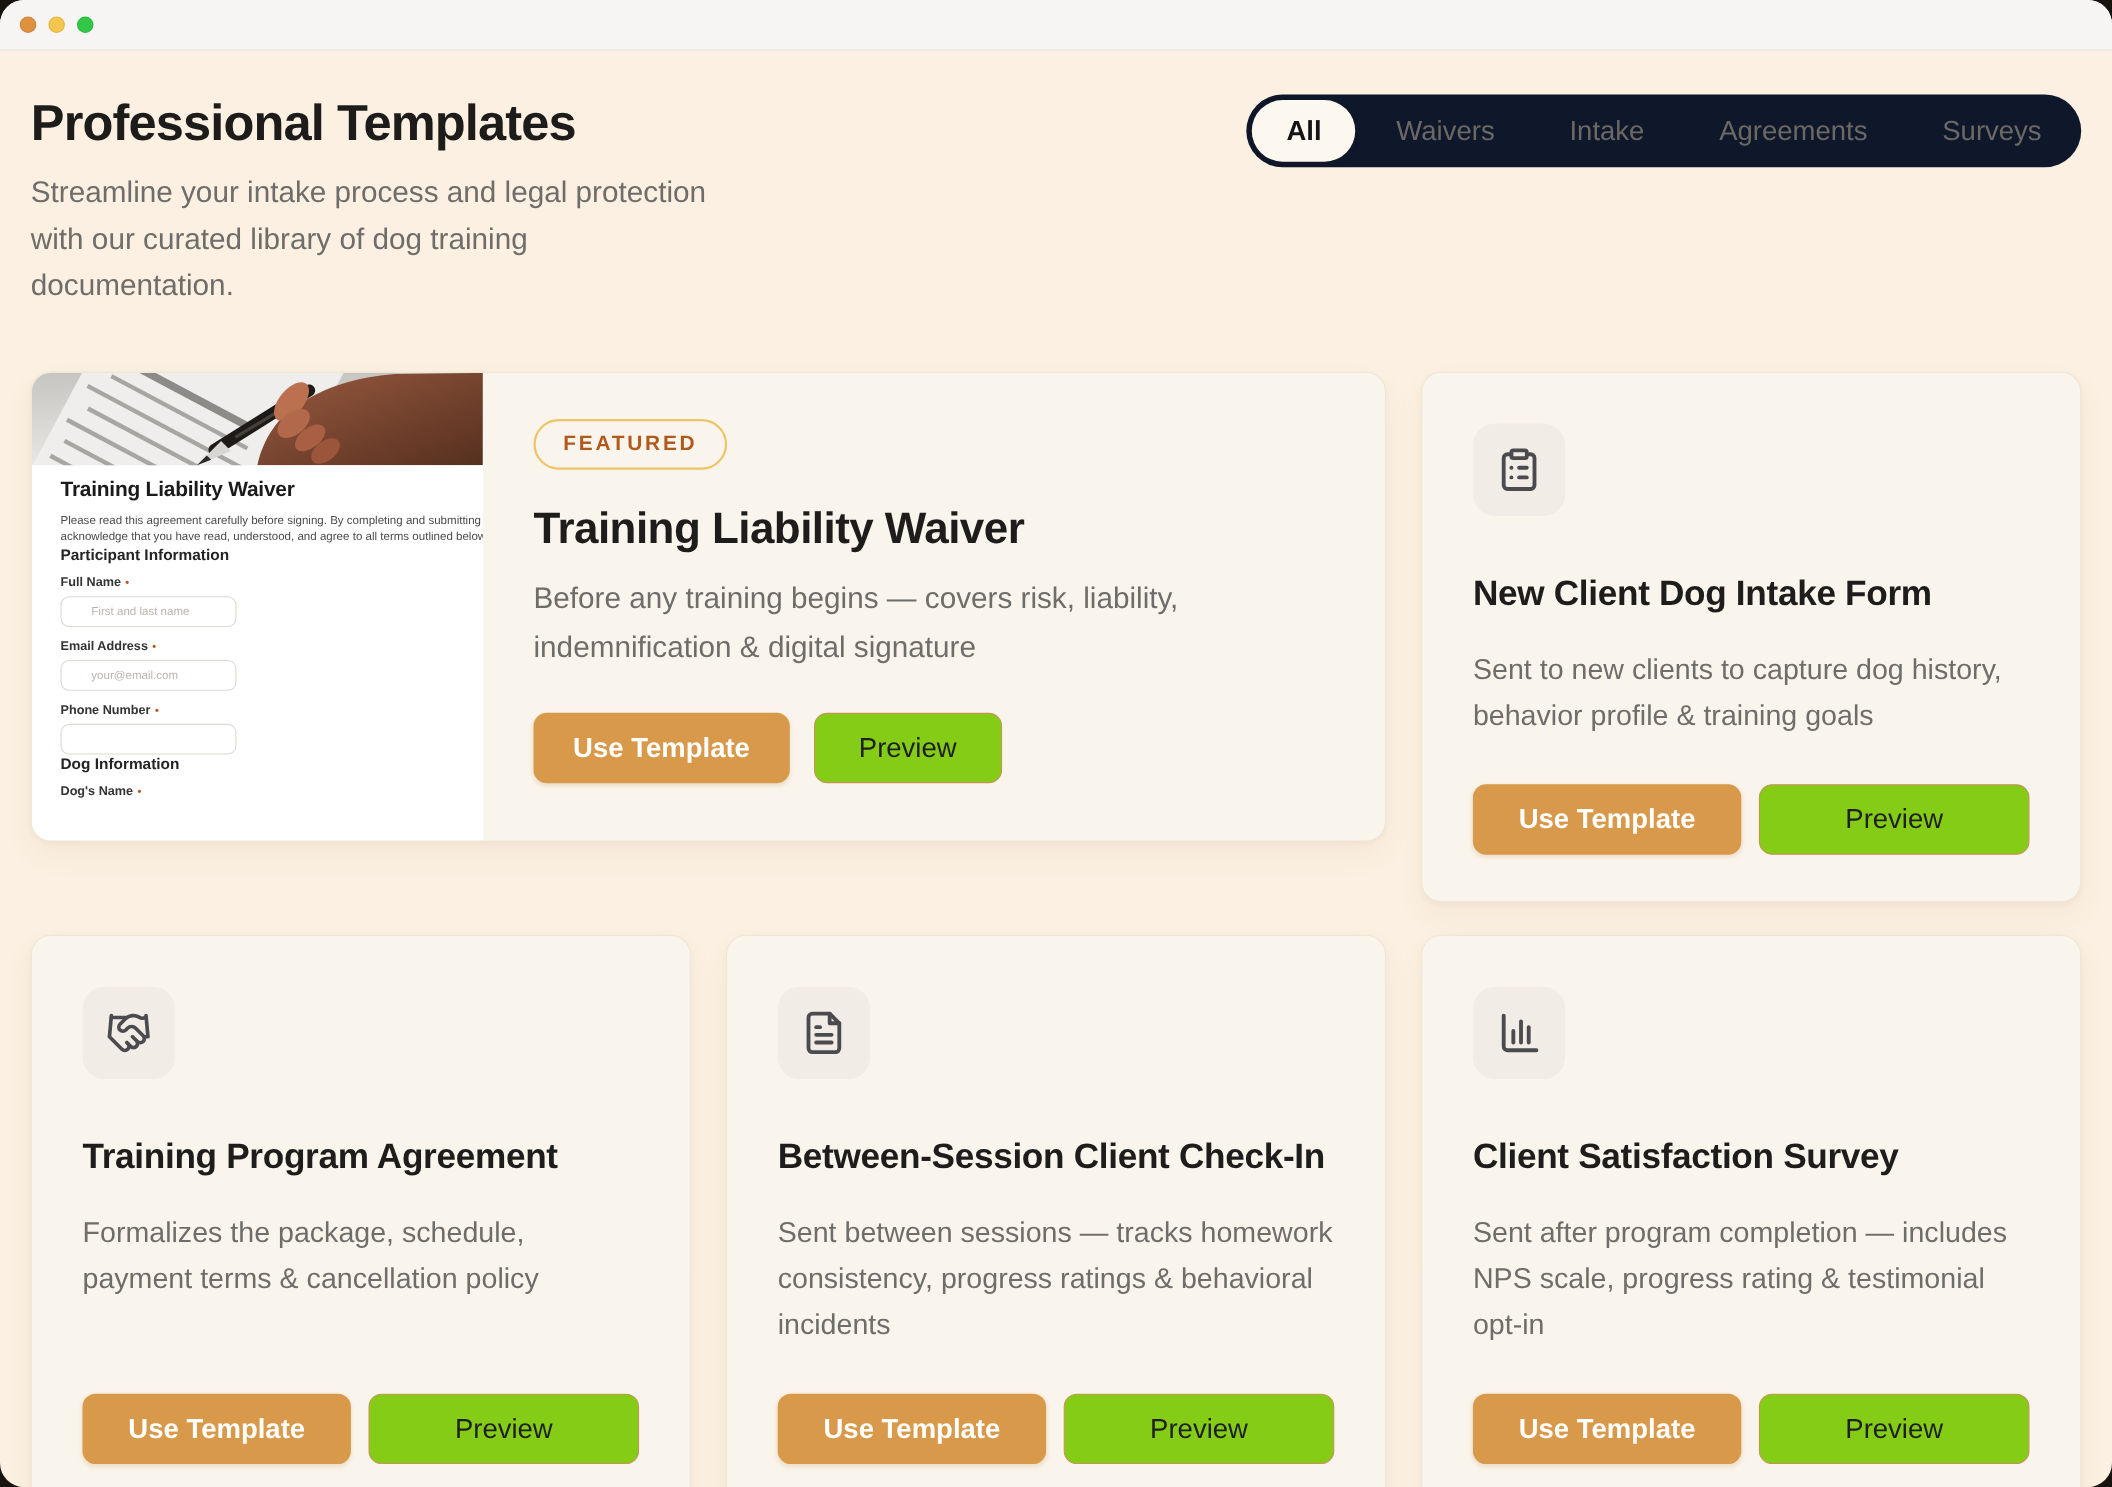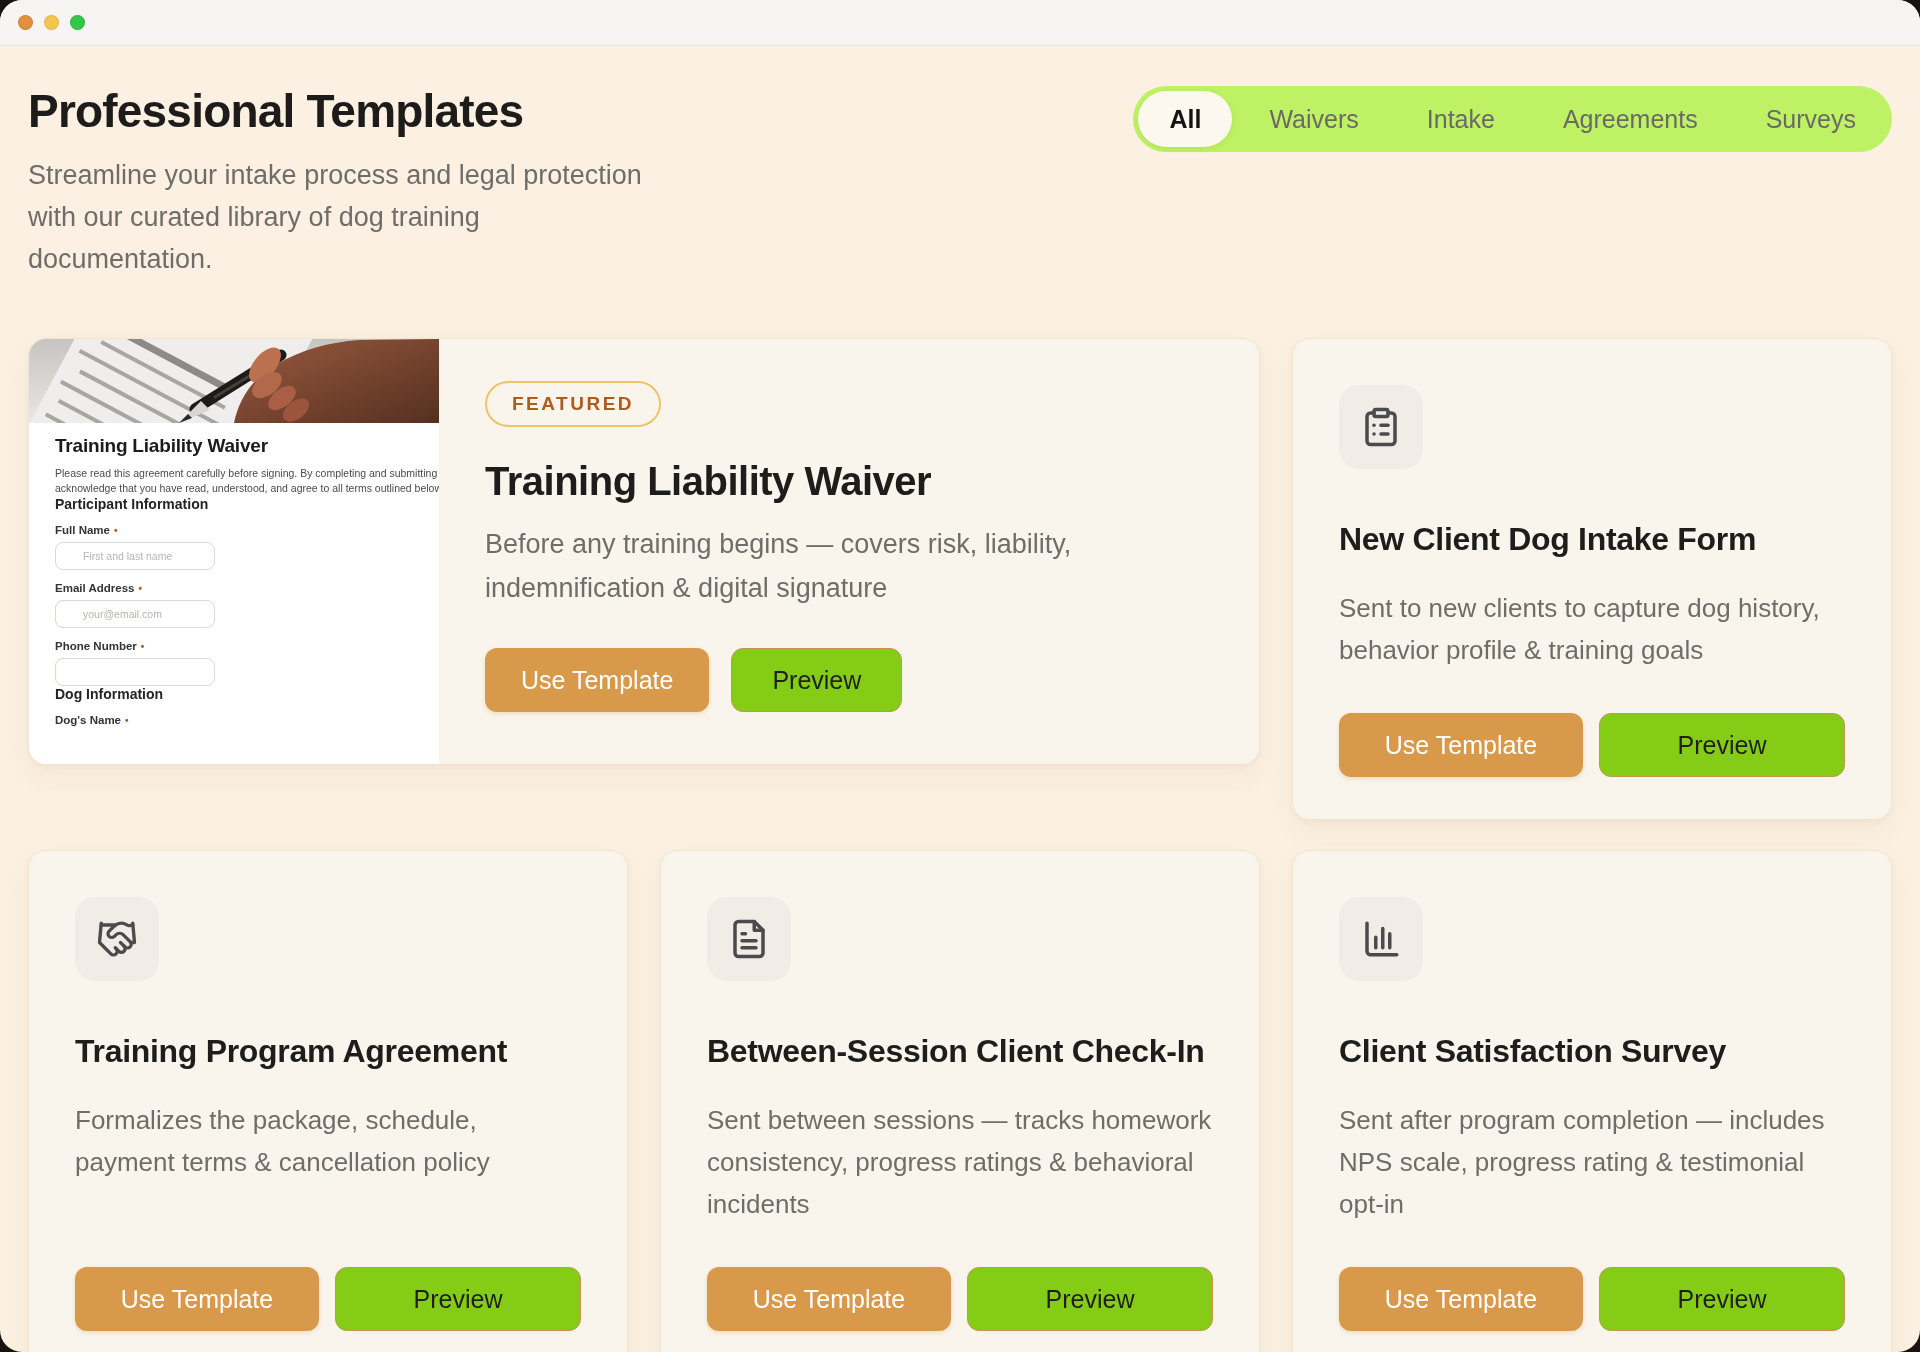--- a/index.html
+++ b/index.html
@@ -17,21 +17,21 @@
   .dot.min   { background:#f5c64d; box-shadow: inset 0 0 0 1px rgba(0,0,0,.08); }
   .dot.max   { background:#33c748; box-shadow: inset 0 0 0 1px rgba(0,0,0,.08); }
 
   .page { padding:38px 28px 0 28px; }
 
   
   .header-row { display:flex; justify-content:space-between; align-items:flex-start; }
   h1 { font-size:46px; font-weight:800; letter-spacing:-0.8px; color:#1d1c1b; }
   .subtitle { margin-top:16px; font-size:27px; line-height:42px; color:#6f6d69; max-width:640px; }
 
-  .tabs { margin-top:2px; height:66px; background:#bef264; border-radius:33px;
+  .tabs { margin-top:2px; height:66px; background:#0f172a; border-radius:33px;
           display:flex; align-items:center; padding:5px; gap:6px; flex:none; }
   .tab { height:56px; padding:0 31px; border:none; border-radius:28px; background:transparent;
          font-family:inherit; font-size:25px; color:#6b6965; cursor:pointer; white-space:nowrap; }
   .tab.active { background:#fdf8ef; color:#141414; font-weight:700;
                 box-shadow:0 2px 6px rgba(60,40,10,.08); }
 
   
   .grid-top { margin-top:58px; display:grid; grid-template-columns:1232px 600px; gap:32px; }
   .grid-bottom { margin-top:30px; display:grid; grid-template-columns:repeat(3,1fr); gap:32px; }
 
@@ -56,21 +56,21 @@
   
   .featured-content { padding:42px 46px; display:flex; flex-direction:column; align-items:flex-start; }
   .badge { border:2px solid #edc467; color:#b05a1b; border-radius:999px; padding:10px 25px;
            font-size:19px; font-weight:700; letter-spacing:2.5px; }
   .f-title { margin-top:32px; font-size:40px; font-weight:800; letter-spacing:-0.5px; color:#1e1d1c; }
   .f-desc { margin-top:18px; font-size:27px; line-height:44px; color:#6f6d69; max-width:680px; }
 
   .btn-row { display:flex; gap:22px; margin-top:38px; }
   .btn { height:64px; border-radius:12px; font-family:inherit; font-size:25px; cursor:pointer;
          display:inline-flex; align-items:center; justify-content:center; white-space:nowrap; }
-  .btn.primary { background:#d9994a; border:none; color:#fff; font-weight:400; padding:0 36px;
+  .btn.primary { background:#d9994a; border:none; color:#fff; font-weight:700; padding:0 36px;
                  box-shadow:0 2px 5px rgba(170,110,40,.18); }
   .btn.ghost { background:#84cc16; border:1.5px solid #c69454; color:#1f1f1f; font-weight:500; padding:0 40px; }
 
   
   .card.simple { padding:46px 46px 42px; display:flex; flex-direction:column; align-items:flex-start;gap:12px; }
   .grid-bottom .card.simple { min-height:513px; }
   .icon-tile { width:84px; height:84px; border-radius:20px; background:#f1ece5;
                display:grid; place-items:center; margin-bottom:36px; }
   .icon-tile svg { width:42px; height:42px; stroke:#4b4b4f; stroke-width:2; fill:none;
                    stroke-linecap:round; stroke-linejoin:round; }

